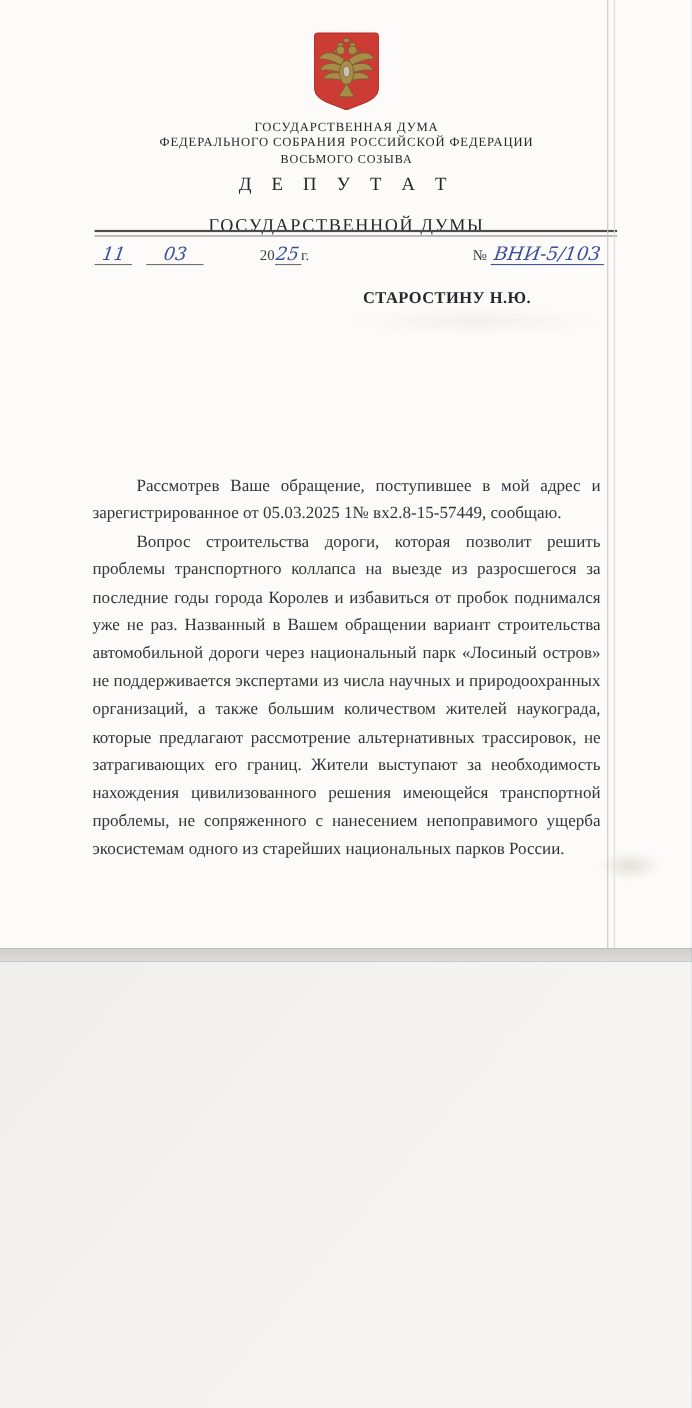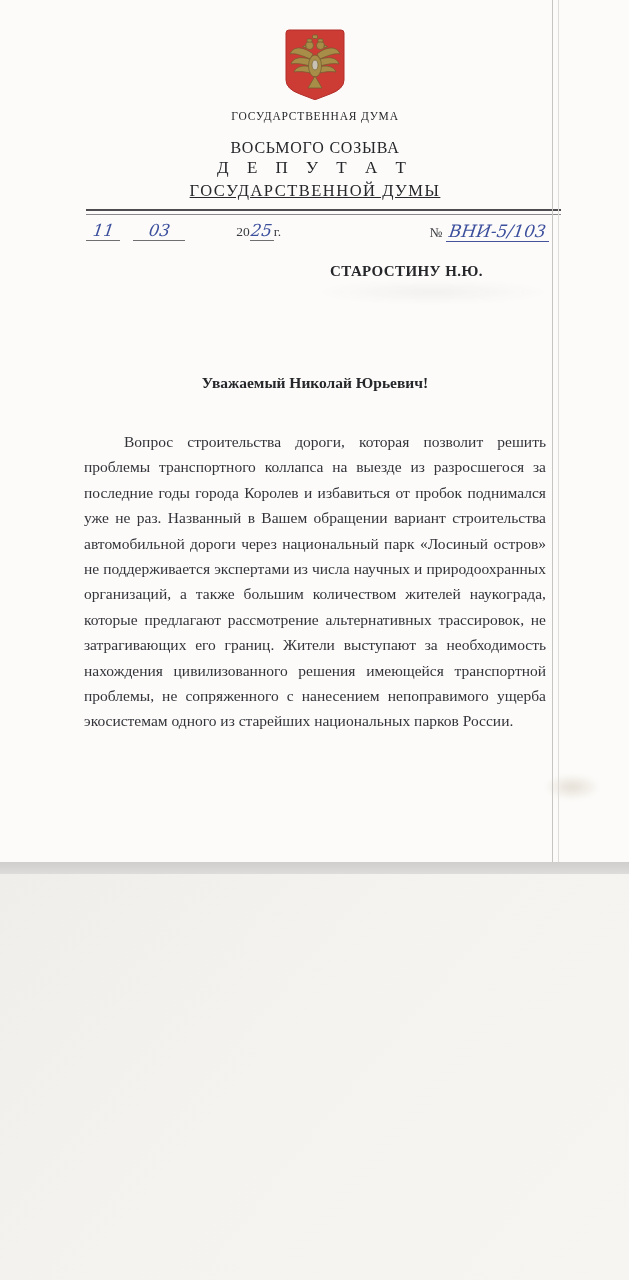--- a/index.html
+++ b/index.html
@@ -14,23 +14,23 @@
     background:linear-gradient(#cfcecc,#dddcda);}
   .page2{top:874px;height:406px;background:linear-gradient(130deg,#efeeeb 0%,#f4f3f0 45%,#f6f5f2 100%);}
   .scanline{position:absolute;width:1px;background:#c6c5c2;}
   .scanline.soft{background:#dddcd9;}
 
   
   .arms{position:absolute;left:0;top:28px;width:629px;text-align:center;}
   .lh{position:absolute;left:84px;width:462px;text-align:center;color:#26272b;}
   .lh1{top:110px;font-size:11.5px;letter-spacing:0.8px;}
   .lh2{top:124px;font-size:11.5px;letter-spacing:0.8px;}
-  .lh3{top:139px;font-size:16px;letter-spacing:0.8px;}
+  .lh3{top:139px;font-size:11px;letter-spacing:0.8px;}
   .lh4{top:158px;font-size:17px;font-weight:normal;letter-spacing:7px;}
-  .lh5{top:181px;font-size:16.5px;letter-spacing:1.5px;text-decoration:underline;}
+  .lh5{top:195px;font-size:16.5px;letter-spacing:1.5px;}
   .rule{position:absolute;left:86px;top:209px;width:475px;height:3px;
     border-top:2.5px solid #4d4d4f;border-bottom:1px solid #8a8a8c;}
 
   
   .refrow{position:absolute;left:86px;top:221px;width:475px;height:32px;font-size:13.5px;}
   .hand{font-family:"DejaVu Serif",serif;font-style:italic;color:#3c4f9d;
     display:inline-block;transform:skewX(-8deg);font-size:16.5px;}
   .dseg{display:inline-block;border-bottom:1px solid #6f6f72;text-align:center;}
   .printed{color:#3a3b40;text-align:right;}
   .numgroup{position:absolute;right:12px;top:0;white-space:nowrap;}
@@ -78,43 +78,44 @@
           <path d="M41.2,17 l3.4,1.6 -3.4,1.4 Z"></path>
           <rect x="24" y="11" width="5" height="3" rx="1"></rect>
           <rect x="35" y="11" width="5" height="3" rx="1"></rect>
           <rect x="29.5" y="7" width="5" height="3.5" rx="1"></rect>
         </g>
         <ellipse cx="32" cy="37" rx="3" ry="5" fill="#c8c2b4" stroke="#6e5c30" stroke-width="0.6"></ellipse>
       </svg>
     </div>
 
     <div class="lh lh1">ГОСУДАРСТВЕННАЯ ДУМА</div>
+    <div class="lh lh2">ФЕДЕРАЛЬНОГО СОБРАНИЯ РОССИЙСКОЙ ФЕДЕРАЦИИ</div>
     <div class="lh lh3">ВОСЬМОГО СОЗЫВА</div>
     <div class="lh lh4">Д Е П У Т А Т</div>
     <div class="lh lh5">ГОСУДАРСТВЕННОЙ ДУМЫ</div>
 
     <div class="rule"></div>
 
     <div class="refrow">
       <span class="dseg" style="width:34px;"><span class="hand">11</span></span>
       <span class="dseg" style="width:52px;margin-left:10px;"><span class="hand">03</span></span>
       <span class="dseg" style="width:34px;margin-left:10px;border-bottom:none;"></span>
       <span class="printed">20</span><span class="dseg" style="width:24px;"><span class="hand">25</span></span><span class="printed">г.</span>
       <span class="numgroup">
         <span class="printed">№</span>
         <span class="numline"><span class="hand" style="font-size:17px;">ВНИ-5/103</span></span>
       </span>
     </div>
 
     <div class="recipient">СТАРОСТИНУ Н.Ю.</div>
     <div class="smudge"></div>
 
-    <div class="salutation">Уважаемый Николай Юрьевич!</div>
 
     <div class="bodycol col-p1">
+      <p>Рассмотрев Ваше обращение, поступившее в мой адрес и зарегистрированное от 05.03.2025 1№ вх2.8-15-57449, сообщаю.</p>
       <p>Вопрос строительства дороги, которая позволит решить проблемы транспортного коллапса на выезде из разросшегося за последние годы города Королев и избавиться от пробок поднимался уже не раз. Названный в Вашем обращении вариант строительства автомобильной дороги через национальный парк «Лосиный остров» не поддерживается экспертами из числа научных и природоохранных организаций, а также большим количеством жителей наукограда, которые предлагают рассмотрение альтернативных трассировок, не затрагивающих его границ. Жители выступают за необходимость нахождения цивилизованного решения имеющейся транспортной проблемы, не сопряженного с нанесением непоправимого ущерба экосистемам одного из старейших национальных парков России.</p>
     </div>
 
     <div class="ghost"></div>
     <div class="scanline" style="left:552px;top:0;height:862px;"></div>
     <div class="scanline soft" style="left:558px;top:0;height:862px;"></div>
   </div>
 
   <div class="page-gap"></div>
 

